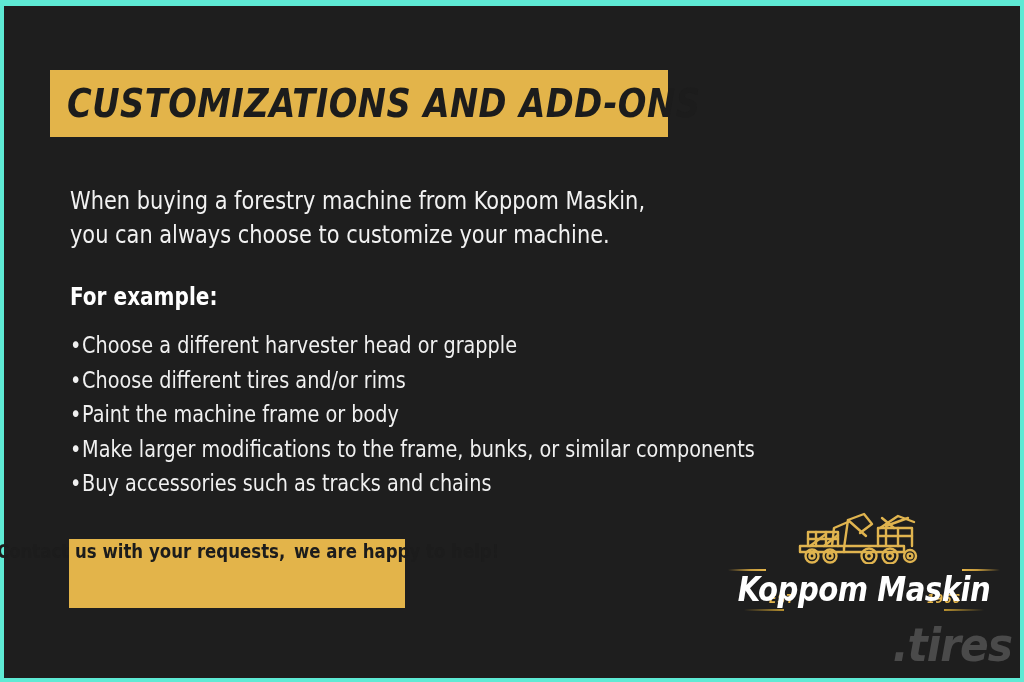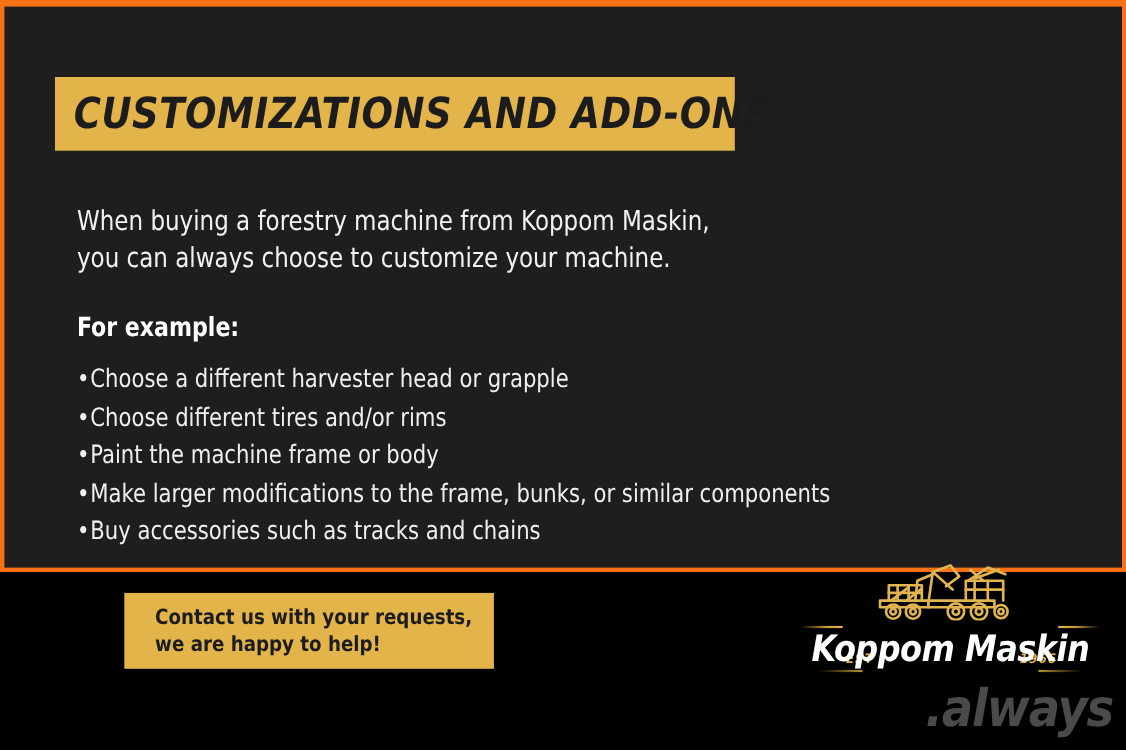--- a/index.html
+++ b/index.html
@@ -3,22 +3,22 @@
 <meta charset="utf-8">
 <style>
   html,body{margin:0;padding:0;}
   body{
     width:1024px;height:682px;overflow:hidden;
     background:#000000;
     font-family:"Liberation Sans", sans-serif;
   }
   #slide{
     position:relative;
-    width:1024px;height:520px;
-    background:#f97316;
+    width:1024px;height:682px;
+    background:#5eead4;
     box-sizing:border-box;
   }
   
   #panel{
     position:absolute;
     left:4px;top:6px;right:4px;bottom:4px;
     background:#1e1e1e;
   }
 
   
@@ -95,23 +95,22 @@
     font-size:23px;
   }
 
   
   #contact-box{
     position:absolute;
     left:65px;top:533px;
     width:336px;height:69px;
     background:#e3b44a;
     box-sizing:border-box;
-    display:flex;flex-direction:column;justify-content:center;
+    display:flex;justify-content:center;
     padding-left:28px;
-    margin-left:44px;
   }
   #contact-box .cline{
     display:block;
     color:#1c1c1c;
     font-family:"Liberation Sans Narrow","DejaVu Sans Condensed","Liberation Sans",sans-serif;
     font-weight:bold;
     font-size:19px;
     line-height:25px;
     white-space:nowrap;
     transform:scaleX(0.97);
@@ -291,16 +290,16 @@
       </div>
 
       <div id="logo-wordmark">Koppom Maskin</div>
 
       <div id="logo-tagline-row">
         <div class="tag-line left"></div>
         <div class="tag-line right"></div>
       </div>
     </div>
 
-    <div id="watermark">.always</div>
+    <div id="watermark">.tires</div>
 
   </div>
 </div>
 
 </body></html>

